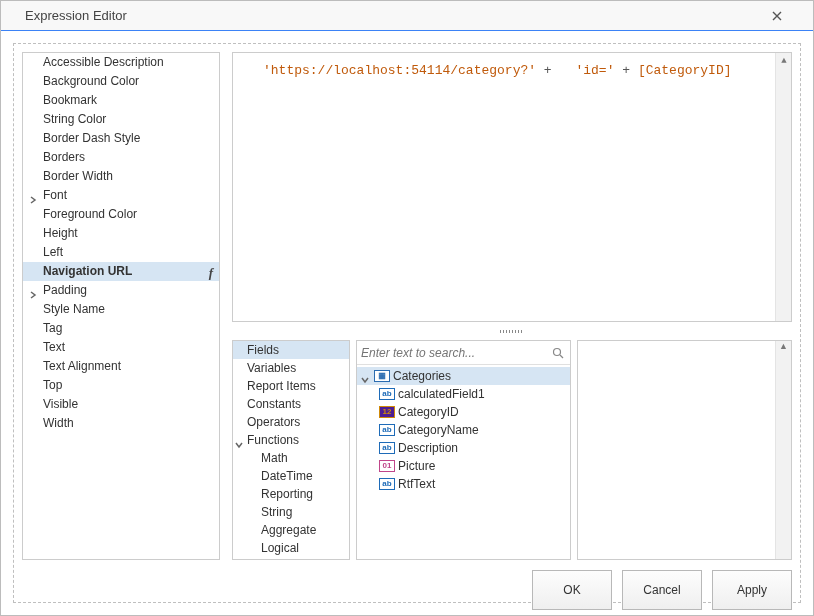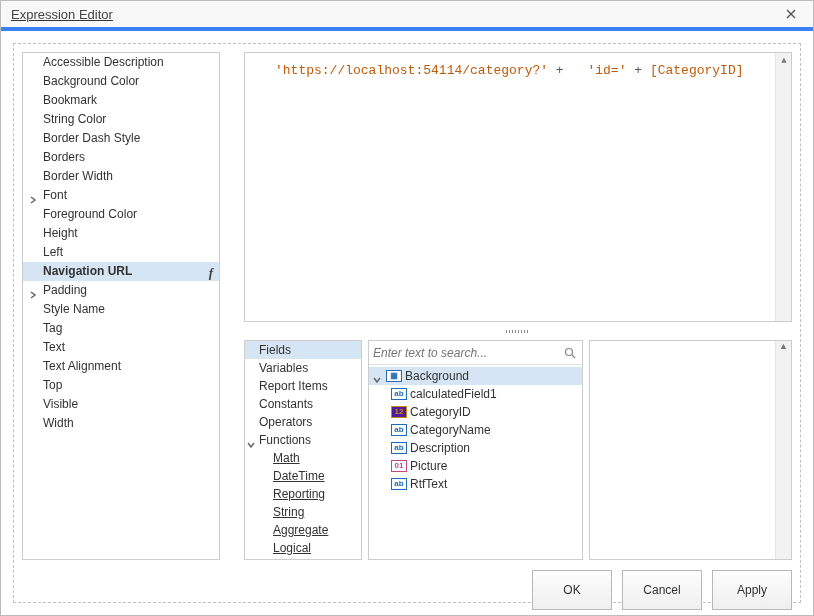--- a/index.html
+++ b/index.html
@@ -1,24 +1,24 @@
 <!DOCTYPE html>
 <html><head>
 <meta charset="utf-8">
 <style>
   * { box-sizing: border-box; margin: 0; padding: 0; }
   html, body { width: 814px; height: 616px; overflow: hidden; font-family: "Segoe UI", Tahoma, sans-serif; font-size: 12px; color: #333; background: #fff; }
   .dialog { width: 814px; height: 616px; border: 1px solid #bcbcbc; background: #fff; display: flex; flex-direction: column; }
-  .titlebar { height: 30px; display: flex; align-items: center; padding: 0 10px; border-bottom: 4px solid #3b82f6; background: #f8f8f8; text-decoration: underline; }
+  .titlebar { height: 30px; display: flex; align-items: center; padding: 0 24px; border-bottom: 1px solid #3b82f6; background: #f8f8f8; }
   .titlebar .title { flex: 1; font-size: 13px; color: #444; }
   .titlebar .close { width: 24px; height: 24px; display: flex; align-items: center; justify-content: center; cursor: pointer; }
   .titlebar .close svg { width: 10px; height: 10px; }
   .outer-panel { flex: 1; padding: 12px; }
   .panel-frame { width: 100%; height: 100%; border: 1px dashed #bfbfbf; display: flex; flex-direction: column; padding: 8px; gap: 8px; }
-  .main-row { flex: 1; display: flex; gap: 24px; min-height: 0; }
+  .main-row { flex: 1; display: flex; gap: 12px; min-height: 0; }
   .prop-panel { width: 198px; border: 1px solid #ccc; overflow-y: auto; overflow-x: hidden; background: #fff; position: relative; }
   .prop-panel::-webkit-scrollbar { width: 14px; }
   .prop-panel::-webkit-scrollbar-track { background: #f0f0f0; }
   .prop-panel::-webkit-scrollbar-thumb { background: #c0c0c0; }
   .prop-item { height: 19px; line-height: 19px; padding-left: 20px; position: relative; cursor: pointer; white-space: nowrap; }
   .prop-item.selected { background: #d6e5f3; font-weight: 600; padding-right: 20px; }
   .prop-item .expander { position: absolute; left: 6px; top: 5px; width: 8px; height: 8px; }
   .prop-item .fx { position: absolute; right: 6px; top: 1px; font-style: italic; font-family: Georgia, serif; font-size: 13px; color: #444; }
   .right-col { flex: 1; display: flex; flex-direction: column; gap: 6px; min-height: 0; min-width: 0; }
   .editor { flex: 1; border: 1px solid #ccc; background: #fff; position: relative; padding: 10px 14px; font-family: Consolas, "Courier New", monospace; font-size: 13px; overflow: auto; }
@@ -26,21 +26,21 @@
   .editor .plus { color: #555; }
   .editor .field { color: #C05A0B; }
   .editor-sb { position: absolute; right: 0; top: 0; width: 16px; height: 100%; background: #f2f2f2; border-left: 1px solid #e4e4e4; }
   .editor-sb .arrow { width: 16px; height: 16px; display: flex; align-items: center; justify-content: center; color: #777; font-size: 9px; }
   .splitter-h { height: 6px; display: flex; align-items: center; justify-content: center; }
   .splitter-h .grip { width: 24px; height: 3px; background: repeating-linear-gradient(90deg,#888 0 1px,transparent 1px 3px); }
   .lower { display: flex; gap: 6px; height: 220px; }
   .panel-sm { border: 1px solid #ccc; background: #fff; overflow: auto; position: relative; }
   .cat-panel { width: 118px; }
   .cat-item { height: 18px; line-height: 18px; padding-left: 14px; position: relative; cursor: pointer; white-space: nowrap; }
-  .cat-item.sub { padding-left: 28px; text-decoration: underline; }
+  .cat-item.sub { padding-left: 28px; }
   .cat-item.selected { background: #d6e5f3; }
   .cat-item .expander { position: absolute; left: 2px; top: 5px; width: 8px; height: 8px; }
   .tree-panel { width: 215px; display: flex; flex-direction: column; }
   .search { display: flex; align-items: center; border-bottom: 1px solid #e0e0e0; height: 24px; padding: 0 4px; }
   .search input { flex: 1; border: none; outline: none; font-size: 12px; font-style: italic; color: #888; background: transparent; }
   .search .icon { width: 16px; height: 16px; display: flex; align-items: center; justify-content: center; color: #888; }
   .tree-body { flex: 1; overflow: auto; padding: 2px 0; }
   .tree-row { height: 18px; line-height: 18px; display: flex; align-items: center; gap: 3px; padding-left: 4px; cursor: pointer; white-space: nowrap; }
   .tree-row.root.selected { background: #d6e5f3; }
   .tree-row.child { padding-left: 22px; }
@@ -139,21 +139,21 @@
                       <line x1="8" y1="8" x2="11" y2="11" stroke="#888" stroke-width="1.2"></line>
                     </svg>
                 </div>
               </div>
               <div class="tree-body" id="tree-body">
                   <div class="tree-row root selected">
                     <span class="expander"><svg class="chev" width="8" height="8" viewBox="0 0 8 8">
                         <path d="M1 2 L4 6 L7 2"></path>
                       </svg></span>
                     <span class="type-icon ico-table">▦</span>
-                    <span>Background</span>
+                    <span>Categories</span>
                   </div>
                   <div class="tree-row child">
                     <span class="type-icon ico-ab">ab</span>
                     <span>calculatedField1</span>
                   </div>
                   <div class="tree-row child">
                     <span class="type-icon ico-12">12</span>
                     <span>CategoryID</span>
                   </div>
                   <div class="tree-row child">

